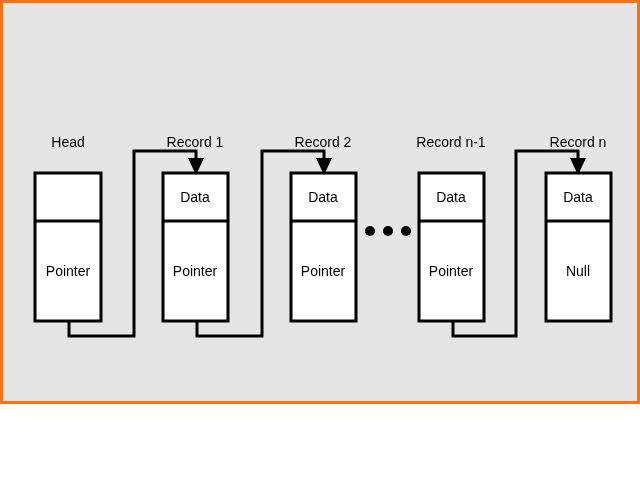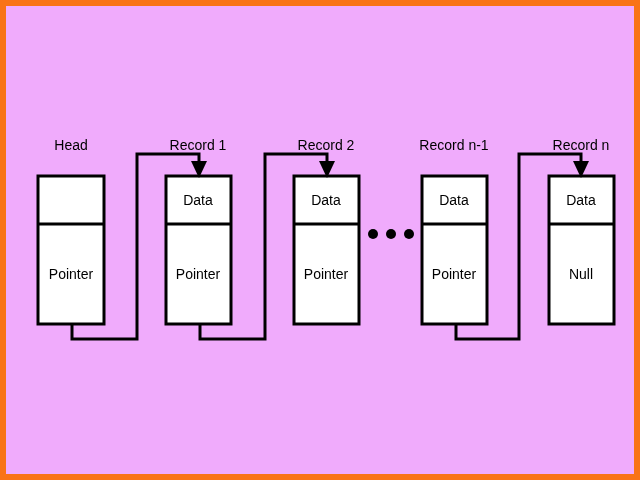--- a/index.html
+++ b/index.html
@@ -3,23 +3,23 @@
 <meta charset="utf-8">
 <style>
   html, body {
     margin: 0;
     padding: 0;
     background: #ffffff;
   }
   #canvas {
     position: relative;
     width: 640px;
-    height: 480px;
-    background: #f0abfc;
-    border: 6px solid #f97316;
+    height: 404px;
+    background: #e5e5e5;
+    border: 3px solid #f97316;
     box-sizing: border-box;
     overflow: hidden;
     font-family: "Liberation Sans", sans-serif;
   }
   #diagram-svg {
     position: absolute;
     left: 0;
     top: 0;
     width: 640px;
     height: 480px;

